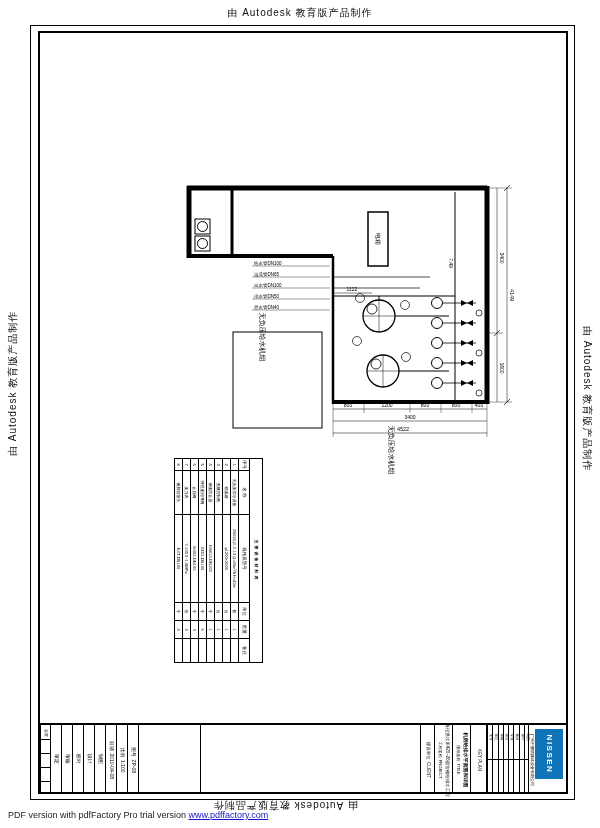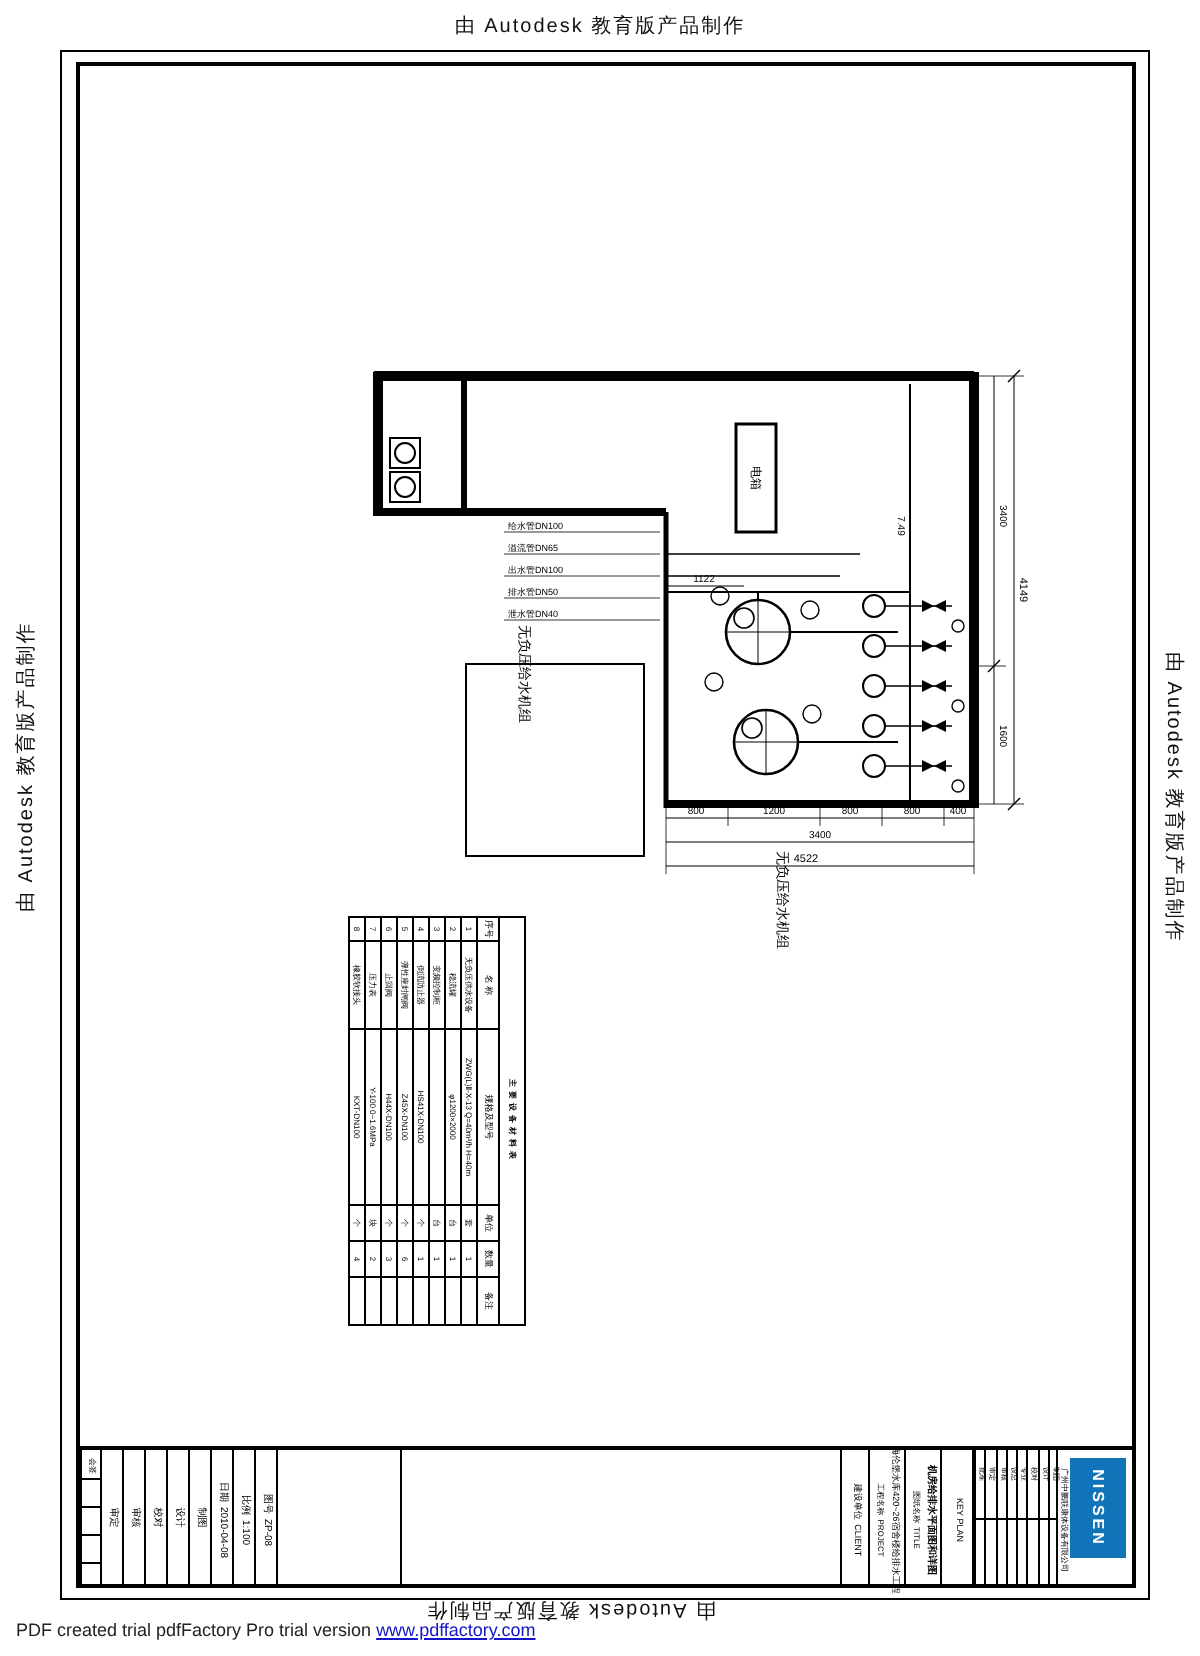--- a/index.html
+++ b/index.html
@@ -338,16 +338,16 @@
 
     <div class="cell" style="left:488px;width:38px">
       <span class="rtxt" style="left:3px;font-size:4px">广州中鹏联康体设备有限公司</span>
       <div class="logo">
         <span>NISSEN</span>
       </div>
     </div>
   </div>
 
   <div class="pdf-footer">
-    <span>PDF created trial pdfFactory Pro trial version </span><a href="#">www.pdffactory.com</a>
+    <span>PDF version with pdfFactory Pro trial version </span><a href="#">www.pdffactory.com</a>
   </div>
 
 </div>
 
 </body></html>

